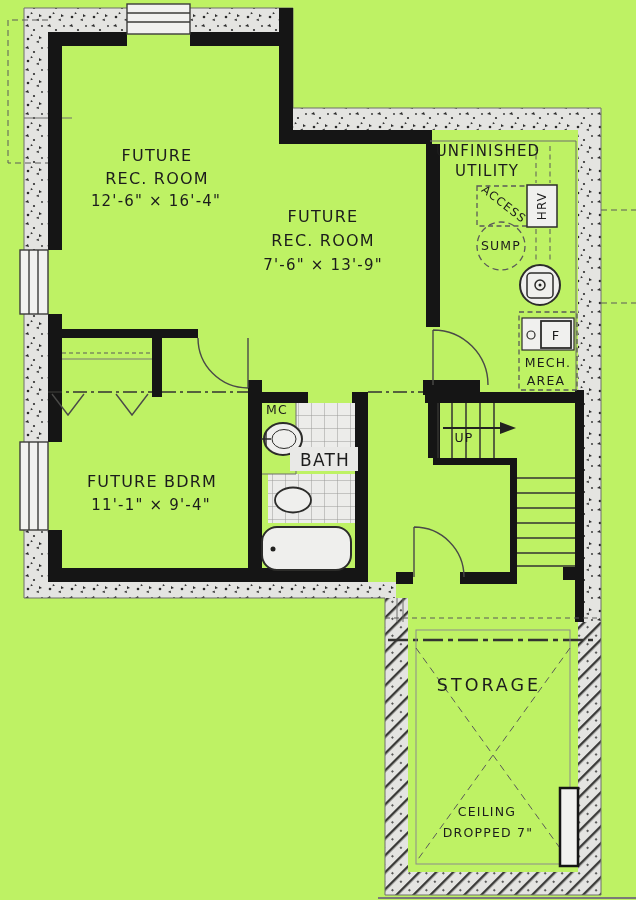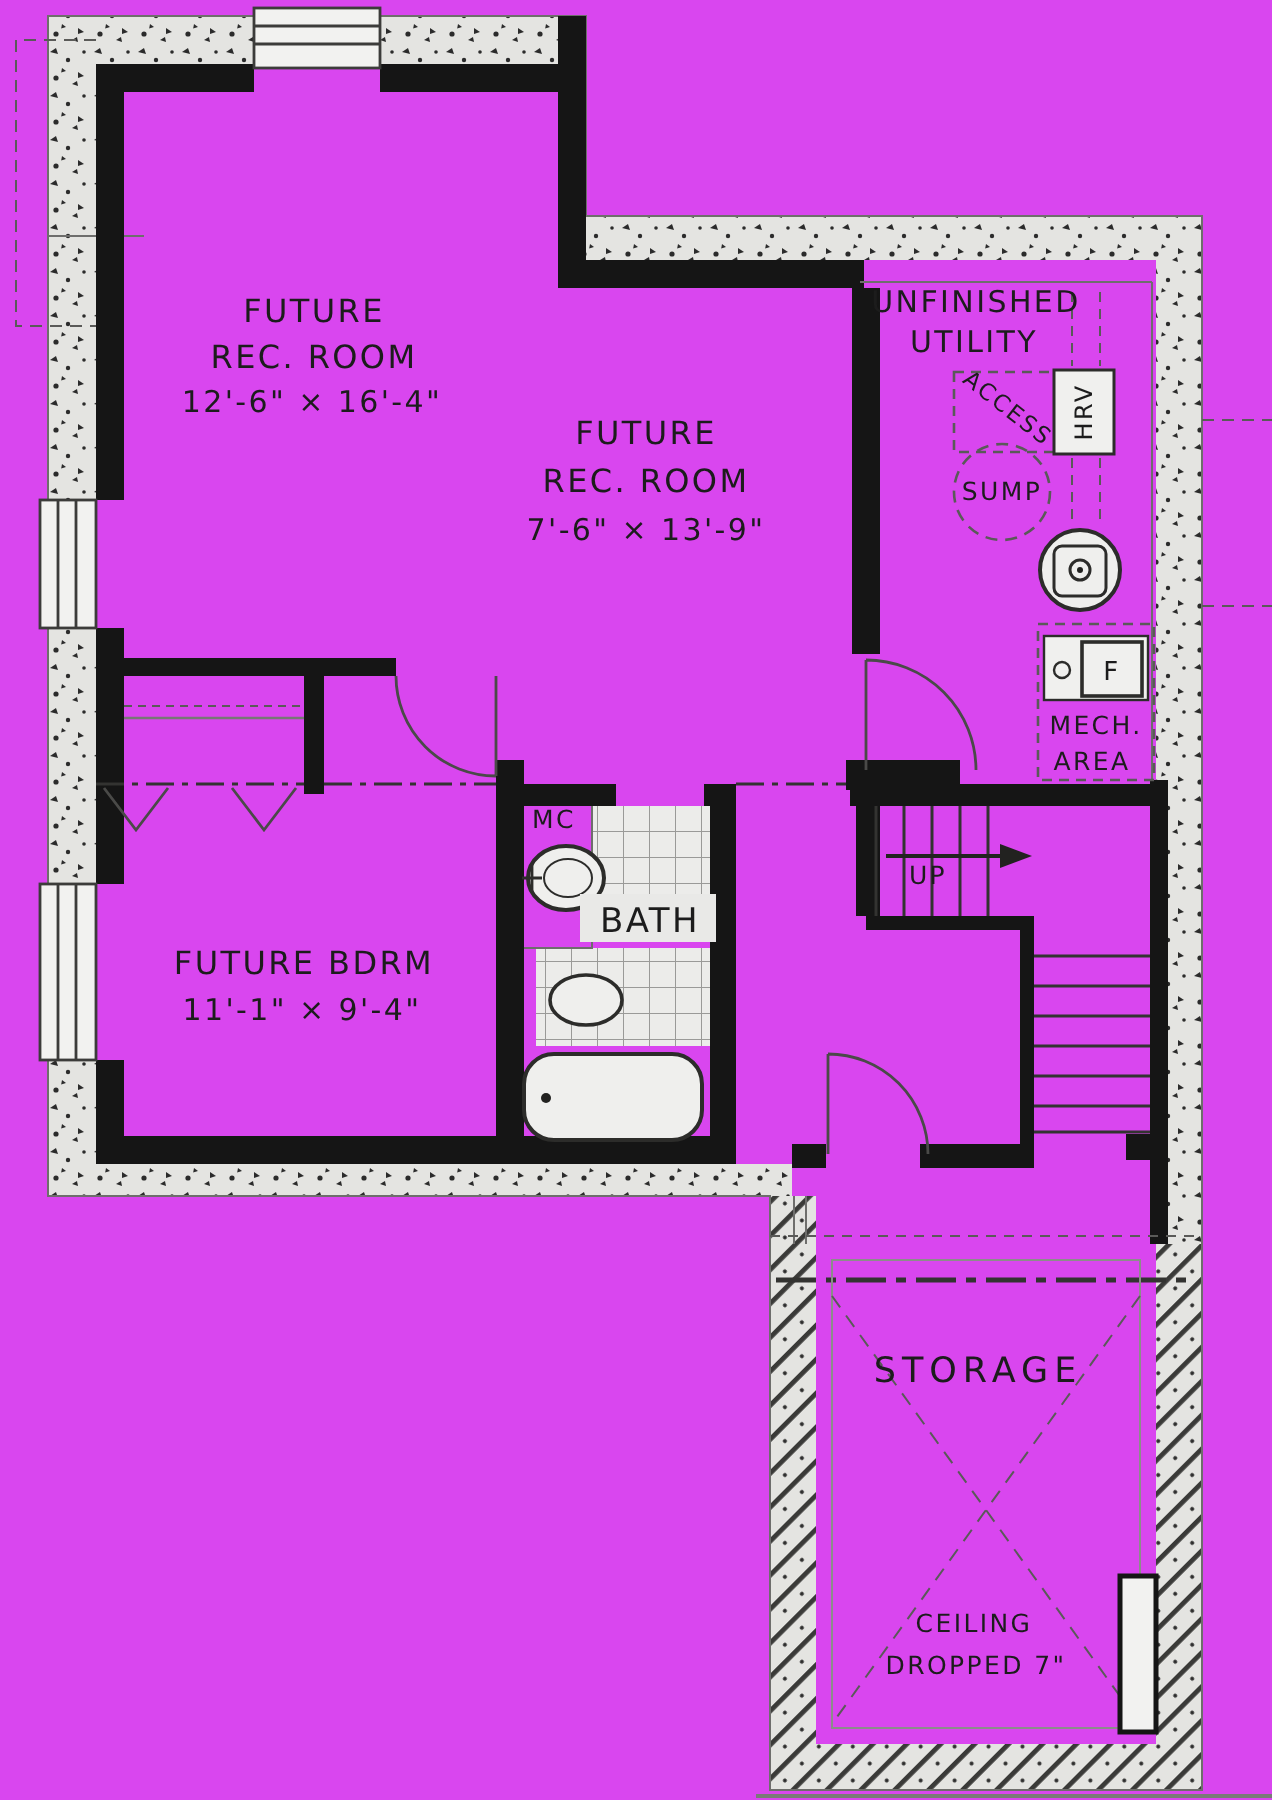--- a/index.html
+++ b/index.html
@@ -1,16 +1,16 @@
 <!DOCTYPE html>
 <html><head>
 <meta charset="utf-8">
 <style>
   html,body{margin:0;padding:0;background:#cfcfcd;}
-  .screenshot{position:relative;width:636px;height:900px;background:#d946ef;overflow:hidden;}
+  .screenshot{position:relative;width:636px;height:900px;background:#bef264;overflow:hidden;}
   svg{display:block;}
   .lbl{font-family:"DejaVu Sans",sans-serif;fill:#1c1c1c;letter-spacing:1.2px;}
   .lbl-lg{font-size:16px;}
   .lbl-md{font-size:15px;}
   .lbl-sm{font-size:12.5px;}
   .lbl-storage{font-size:17.5px;letter-spacing:3px;}
   .wall{fill:#151515;}
   .thin{stroke:#6e6e6c;stroke-width:1;fill:none;}
   .door{stroke:#4a4a48;stroke-width:1.4;fill:none;}
   .fixture{stroke:#2c2c2a;fill:#efefed;}

